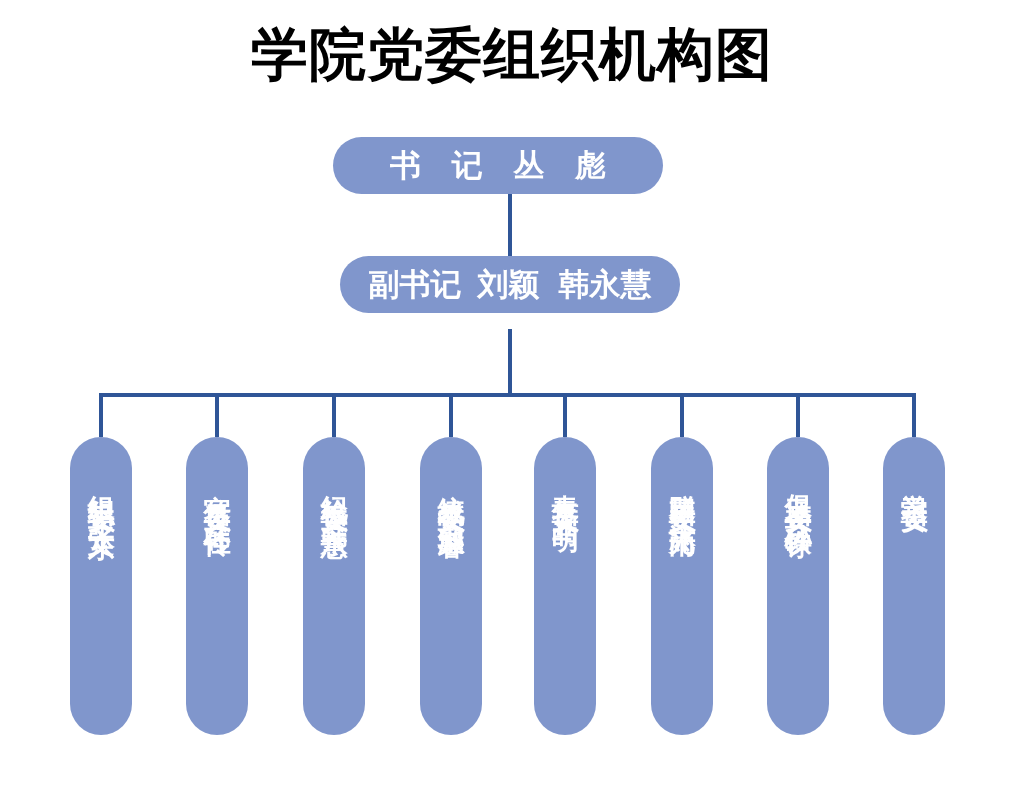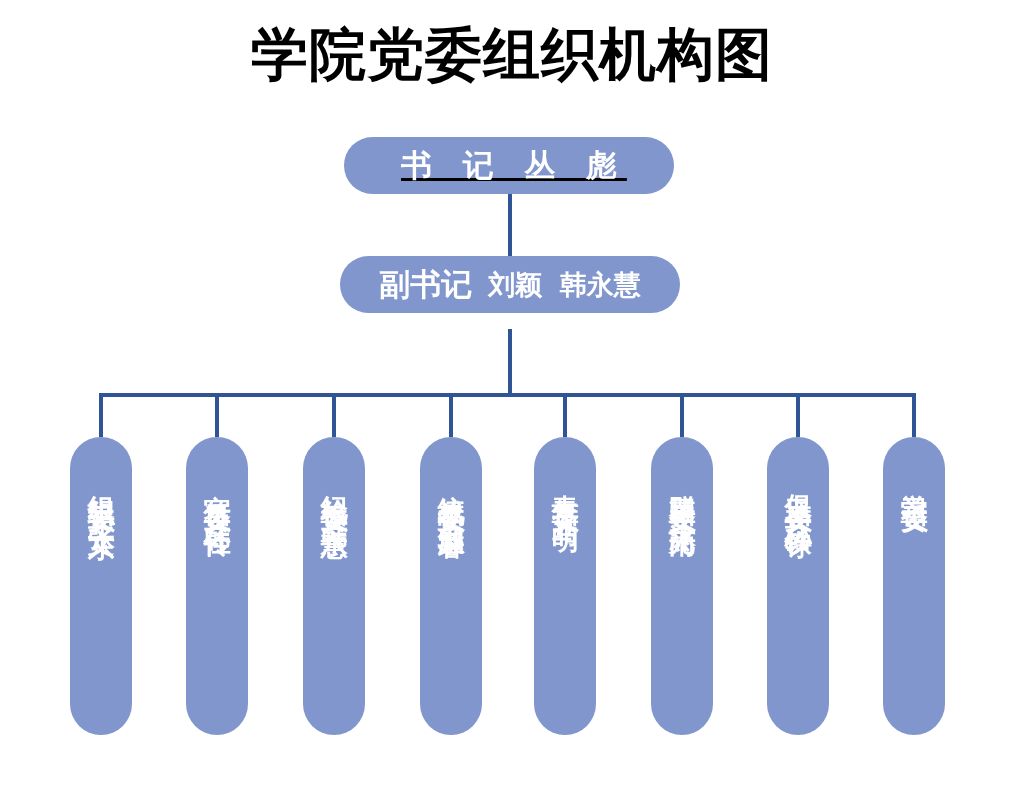--- a/index.html
+++ b/index.html
@@ -25,24 +25,23 @@
   }
   .pill {
     position: absolute;
     background: #8096CC;
     display: flex;
     align-items: center;
     justify-content: center;
     box-sizing: border-box;
   }
   .node-secretary {
-    left: 344px; top: 137px;
+    left: 333px; top: 137px;
     width: 330px; height: 57px;
     border-radius: 29px;
-    text-decoration: underline;
   }
   .node-secretary .label {
     color: #ffffff;
     font-weight: bold;
     font-size: 31px;
     letter-spacing: 0.32em;
     text-indent: 0.32em; 
     white-space: nowrap;
   }
   .node-deputy {
@@ -53,21 +52,21 @@
   }
   .node-deputy .role {
     color: #ffffff;
     font-weight: bold;
     font-size: 31px;
     white-space: nowrap;
   }
   .node-deputy .names {
     color: #ffffff;
     font-weight: bold;
-    font-size: 27px;
+    font-size: 31px;
     word-spacing: 8px;
     white-space: nowrap;
   }
   .line {
     position: absolute;
     background: #2F5597;
   }
   .v1 { left: 508px; top: 194px; width: 4px; height: 78px; }
   .v2 { left: 508px; top: 329px; width: 4px; height: 66px; }
   .trunk { left: 99px; top: 393px; width: 817px; height: 4px; }

